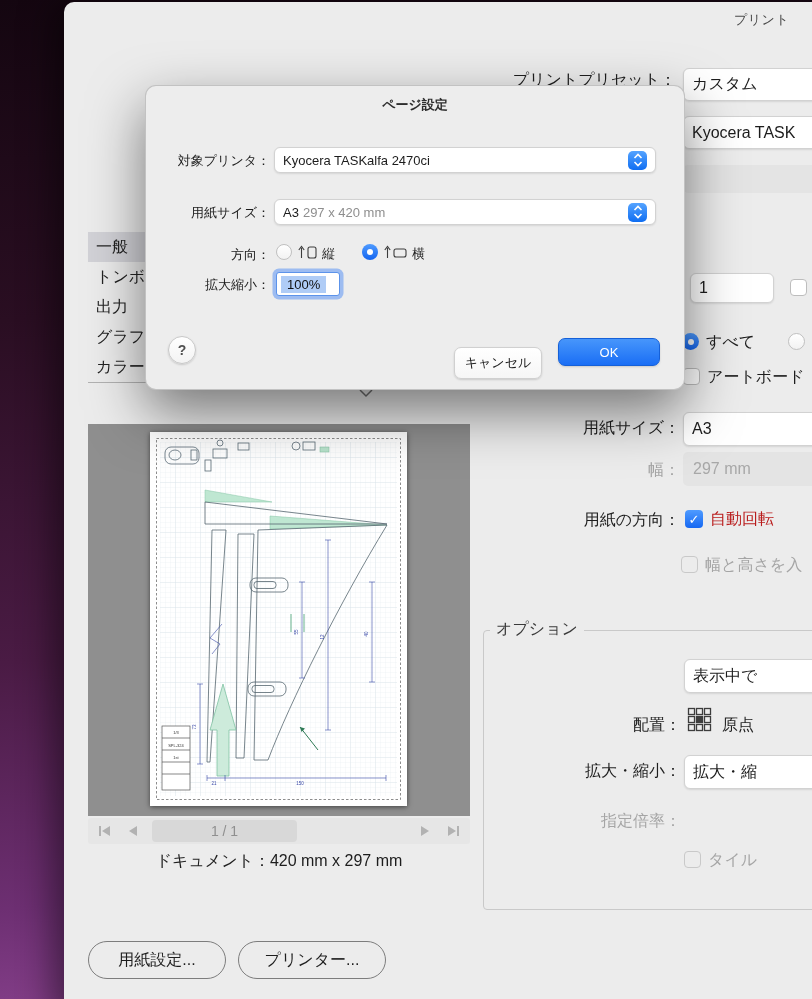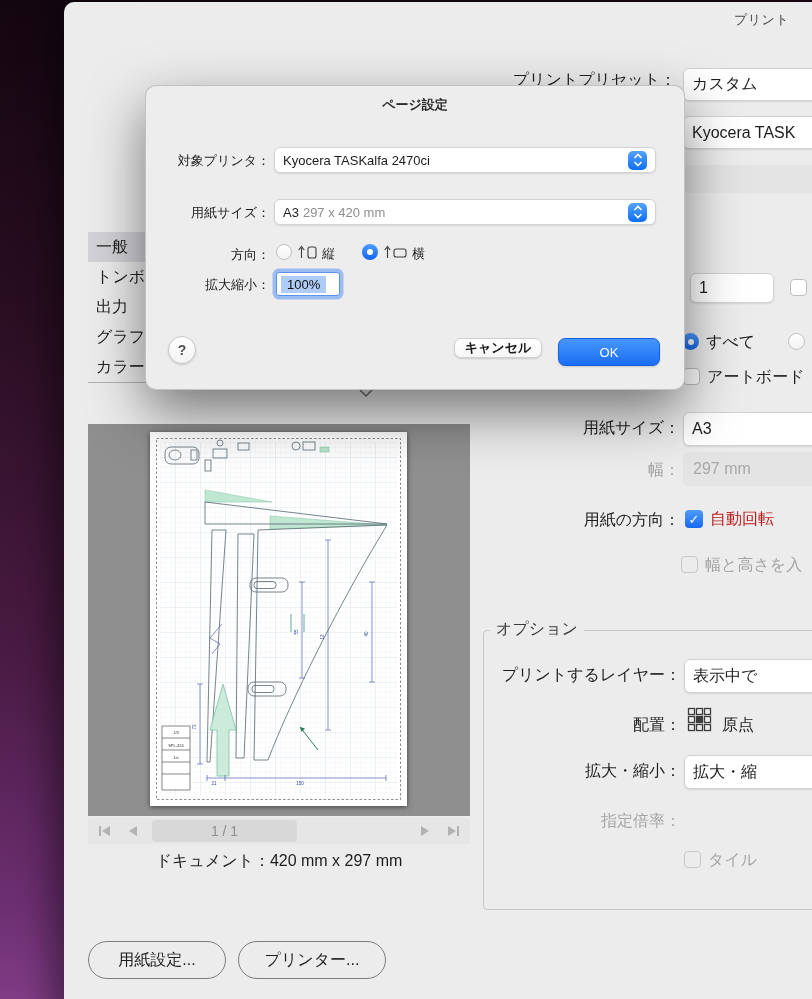--- a/index.html
+++ b/index.html
@@ -132,21 +132,20 @@
       <span>✓</span>
     </div>
     <div class="abs" style="left:646px;top:507px;font-size:16px;color:#b91c1c;">自動回転</div>
 
     <div class="abs cb disabled" style="left:617px;top:554px;"></div>
     <div class="abs dis" style="left:641px;top:553px;font-size:16px;white-space:nowrap;">幅と高さを入</div>
 
     <div class="abs group" style="left:419px;top:628px;width:420px;height:280px;">
       <div class="legend">オプション</div>
 
-      <div class="abs lbl" style="left:0;top:34px;width:197px;">プリントするレイヤー：</div>
       <div class="abs select" style="left:200px;top:28px;width:220px;height:34px;font-size:16px;">
         <span class="txt">表示中で</span>
       </div>
 
       <div class="abs lbl" style="left:0;top:84px;width:197px;">配置：</div>
       <svg class="abs" style="left:203px;top:76px;" width="26" height="26">
         <g fill="none" stroke="#3c3c3c" stroke-width="1.3">
           <rect x="1.5" y="1.5" width="6" height="6"></rect>
             <rect x="9.5" y="1.5" width="6" height="6"></rect>
             <rect x="17.5" y="1.5" width="6" height="6"></rect>
@@ -339,17 +338,17 @@
       </g>
     </svg>
     <div class="abs" style="left:266px;top:159px;font-size:13px;color:#1c1c1c;">横</div>
 
     <div class="abs lbl13" style="left:0;top:190px;width:124px;">拡大縮小：</div>
     <div class="abs scale-input" style="left:130px;top:186px;width:64px;height:24px;">
       <span class="sel-txt">100%</span>
     </div>
 
     <div class="abs help" style="left:22px;top:250px;">?</div>
-    <div class="abs btn plain" style="left:308px;top:252px;width:88px;height:20px;font-weight:bold;">キャンセル</div>
+    <div class="abs btn plain" style="left:308px;top:261px;width:88px;height:32px;">キャンセル</div>
     <div class="abs btn primary" style="left:412px;top:252px;width:102px;height:28px;">OK</div>
   </div>
 
 </div>
 
 </body></html>

